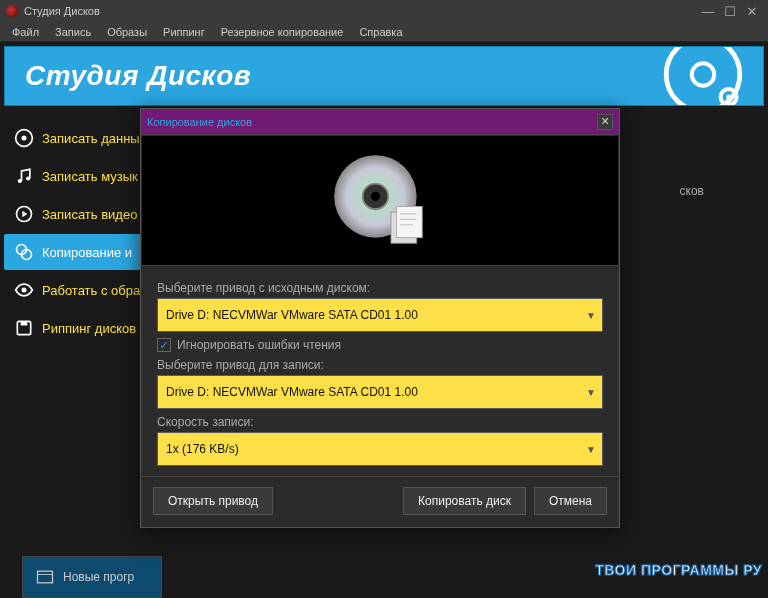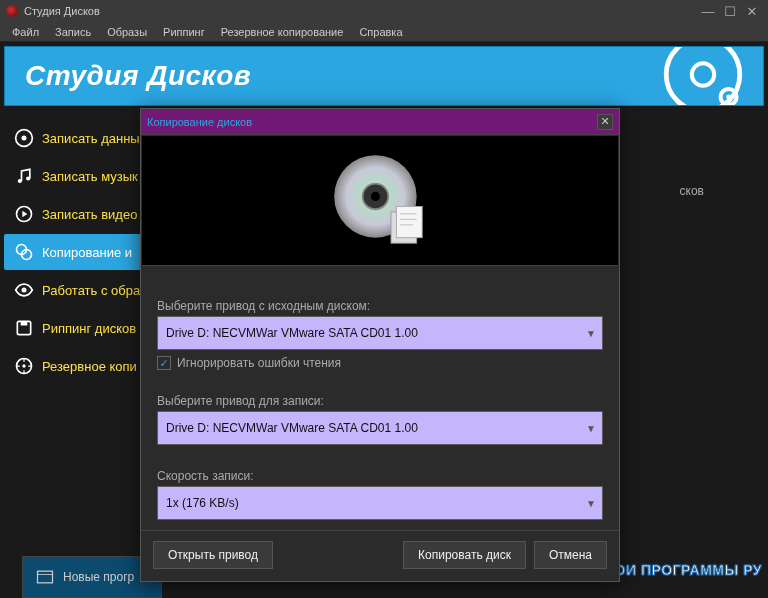--- a/index.html
+++ b/index.html
@@ -112,23 +112,23 @@
       display: flex; align-items: center; justify-content: center;
       color: #ccc; font-size: 11px; cursor: default;
     }
     .dialog-hero {
       height: 130px; background: #000;
       display: flex; align-items: center; justify-content: center;
       border-bottom: 1px solid #444;
       margin: 1px;
     }
     .dialog-body { padding: 8px 16px 10px 16px; }
-    .field-label { color: #aaa; font-size: 12px; margin-top: 24px; margin-bottom: 3px; }
+    .field-label { color: #aaa; font-size: 12px; margin-top: 6px; margin-bottom: 3px; }
     .select {
-      background: #c4b5fd;
+      background: #fde047;
       color: #111;
       border: 1px solid #5a5a5a;
       height: 22px;
       display: flex; align-items: center;
       padding: 16px 8px;
       font-size: 12px;
       position: relative;
     }
     .select .chev {
       position: absolute; right: 6px; top: 50%; transform: translateY(-50%);
@@ -247,30 +247,20 @@
       <span>Работать с обра</span>
     </div>
     <div class="side-item">
       <span class="side-icon">
         <svg viewBox="0 0 24 24">
             <rect x="4" y="4" width="16" height="16" rx="2" fill="none" stroke="#fff" stroke-width="2"></rect>
             <rect x="8" y="4" width="8" height="5" fill="#fff"></rect>
           </svg>
       </span>
       <span>Риппинг дисков</span>
-    </div>
-    <div class="side-item">
-      <span class="side-icon">
-        <svg viewBox="0 0 24 24">
-            <circle cx="12" cy="12" r="9" fill="none" stroke="#fff" stroke-width="2"></circle>
-            <circle cx="12" cy="12" r="2" fill="#fff"></circle>
-            <path d="M12 3v4M12 17v4M3 12h4M17 12h4" stroke="#fff" stroke-width="1.5"></path>
-          </svg>
-      </span>
-      <span>Резервное копи</span>
     </div>
 
     <div class="footer-btn">
       <span class="side-icon">
         <svg viewBox="0 0 24 24">
             <rect x="3" y="5" width="18" height="14" fill="none" stroke="#ccc" stroke-width="1.5"></rect>
             <line x1="3" y1="9" x2="21" y2="9" stroke="#ccc"></line>
           </svg>
       </span>
       <span>Новые прогр</span>

